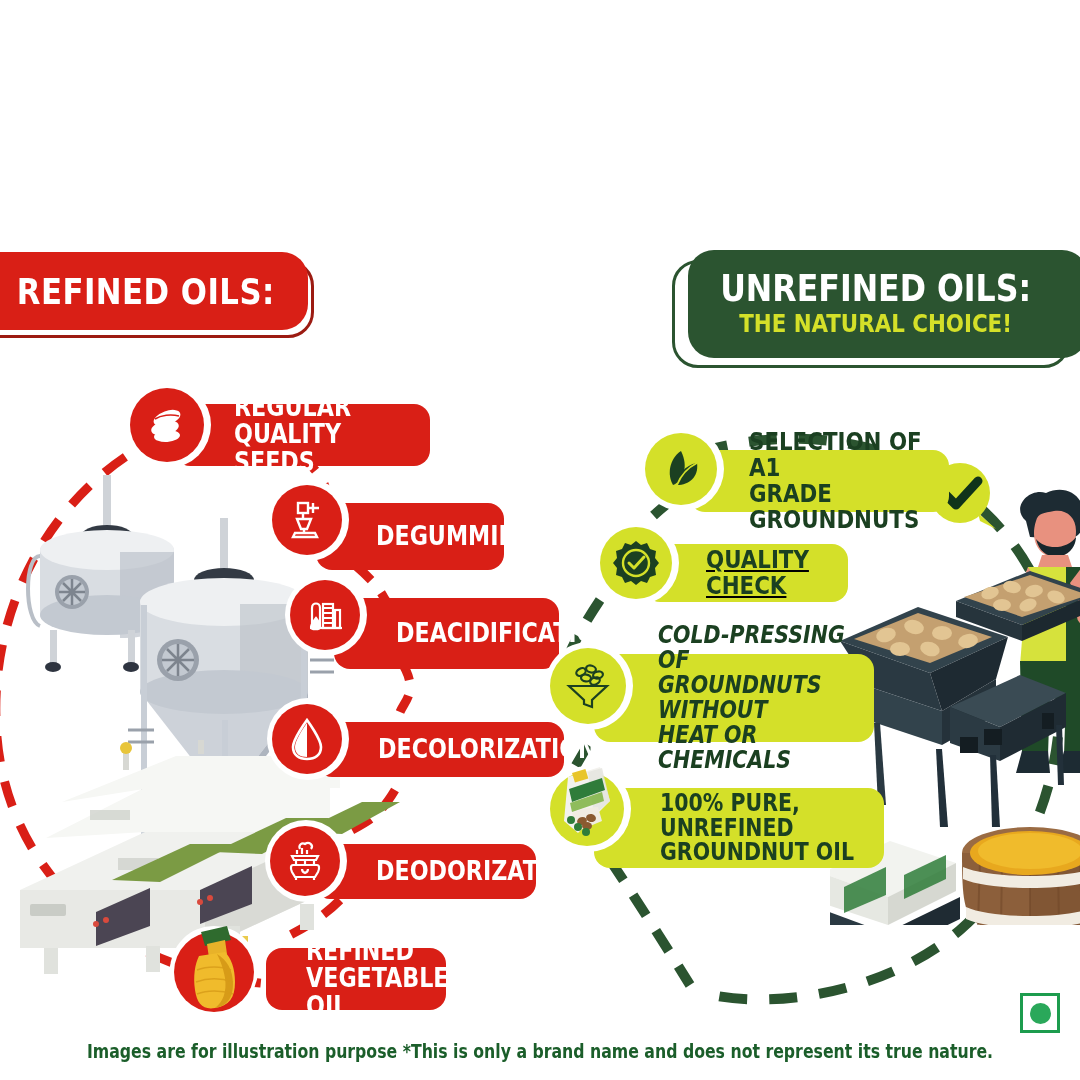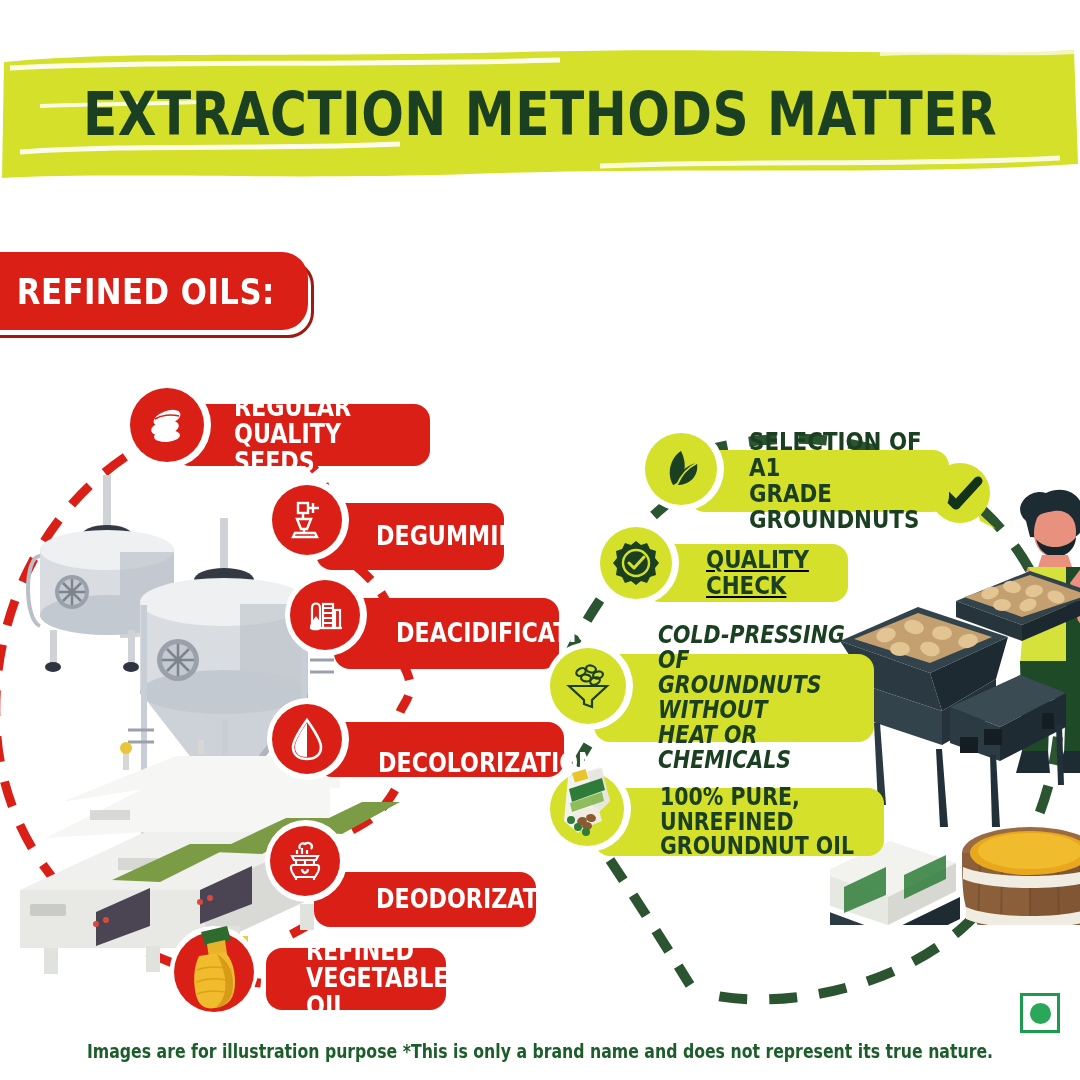--- a/index.html
+++ b/index.html
@@ -63,31 +63,20 @@
   .veg{position:absolute;left:1020px;top:993px;width:40px;height:40px;
       border:3px solid #1d9c4e;box-sizing:border-box;background:#fff;
       display:flex;align-items:center;justify-content:center;}
   .veg i{display:block;width:21px;height:21px;border-radius:50%;background:#2aa85a;}
 </style>
 </head>
 <body>
 
 <div class="stage">
 
-  <div class="banner">
-    <svg width="1080" height="140" viewBox="0 0 1080 140">
-      <path d="M4,18 C120,6 300,14 520,8 C760,2 940,14 1074,6 L1078,120 C900,132 700,122 470,130 C280,136 120,128 2,134 Z" fill="#d4e029"></path>
-      <path d="M10,24 C180,16 340,22 560,16" stroke="#ffffff" stroke-width="5" fill="none" opacity="0.9"></path>
-      <path d="M40,62 C90,60 140,60 200,58" stroke="#ffffff" stroke-width="4" fill="none" opacity="0.85"></path>
-      <path d="M20,108 C140,100 260,106 400,100" stroke="#ffffff" stroke-width="5" fill="none" opacity="0.9"></path>
-      <path d="M600,122 C760,116 900,122 1060,114" stroke="#ffffff" stroke-width="5" fill="none" opacity="0.85"></path>
-      <path d="M880,10 C960,6 1020,12 1074,8" stroke="#ffffff" stroke-width="4" fill="none" opacity="0.7"></path>
-    </svg>
-    <div class="banner-title">EXTRACTION METHODS MATTER</div>
-  </div>
 
   <svg width="1080" height="1080" style="position:absolute;left:0;top:0;">
 
     <path d="M300,410 C110,400 -10,560 -4,720 C0,870 120,985 300,985" fill="none" stroke="#d91f16" stroke-width="9" stroke-dasharray="26 20" stroke-linecap="butt"></path>
 
     <path d="M300,455 C340,490 320,500 330,505" fill="none" stroke="#d91f16" stroke-width="9" stroke-dasharray="22 16"></path>
     <path d="M355,565 C390,595 380,600 392,605" fill="none" stroke="#d91f16" stroke-width="9" stroke-dasharray="22 16"></path>
     <path d="M400,660 C420,690 405,700 400,712" fill="none" stroke="#d91f16" stroke-width="9" stroke-dasharray="22 16"></path>
     <path d="M395,790 C380,815 370,820 352,830" fill="none" stroke="#d91f16" stroke-width="9" stroke-dasharray="22 16"></path>
     <path d="M340,900 C320,920 300,930 280,940" fill="none" stroke="#d91f16" stroke-width="9" stroke-dasharray="22 16"></path>
@@ -288,20 +277,27 @@
     </g>
   </svg>
 
   <div class="hdr-left">
     <div class="outline"></div>
     <div class="fill">
       <span class="txt">REFINED OILS:</span>
     </div>
   </div>
 
+  <div class="hdr-right">
+    <div class="outline"></div>
+    <div class="fill">
+      <span class="l1">UNREFINED OILS:</span>
+      <span class="l2">THE NATURAL CHOICE!</span>
+    </div>
+  </div>
 
   <div class="chip red" style="left:130px;top:388px;">
     <div class="pill" style="width:256px;height:62px;padding-left:60px;font-size:0;">
       <span class="pill-txt" style="font-size:26px;">REGULAR QUALITY
 SEEDS</span>
     </div>
     <div class="ring" style="left:-5px;top:-6px;width:86px;height:86px;"></div>
     <div class="badge" style="width:74px;height:74px;">
       <svg width="44" height="44" viewBox="0 0 44 44">
         <ellipse cx="22" cy="15" rx="14" ry="7" fill="#fff" transform="rotate(-20 22 15)"></ellipse>
@@ -340,34 +336,34 @@
         <rect x="19" y="10" width="10" height="24"></rect>
         <path d="M19,14 H29 M19,19 H29 M19,24 H29 M19,29 H29"></path>
         <rect x="31" y="16" width="5" height="18"></rect>
         <path d="M6,34 H38"></path>
         <path d="M12,24 C9,28 7,31 7,33 C7,36 16,36 16,33 C16,31 15,28 12,24 Z" fill="#fff"></path>
       </svg>
     </div>
   </div>
 
   <div class="chip red" style="left:272px;top:706px;">
-    <div class="pill" style="width:248px;height:55px;padding-left:62px;align-items:flex-end;">
+    <div class="pill" style="width:248px;height:55px;padding-left:62px;">
       <span class="pill-txt" style="font-size:26px;">DECOLORIZATION</span>
     </div>
     <div class="ring" style="left:-5px;top:-8px;width:82px;height:82px;"></div>
     <div class="badge" style="width:70px;height:70px;top:-2px;">
       <svg width="36" height="44" viewBox="0 0 36 44">
         <path d="M18,3 C18,3 4,22 4,30 C4,38 10,42 18,42 C26,42 32,38 32,30 C32,22 18,3 18,3 Z" fill="none" stroke="#fff" stroke-width="2.6"></path>
         <path d="M18,6 C18,6 6,22 6,30 C6,37 11,40 18,40 Z" fill="#fff"></path>
       </svg>
     </div>
   </div>
 
   <div class="chip red" style="left:270px;top:828px;">
-    <div class="pill" style="width:222px;height:55px;padding-left:62px;margin-top:28px;">
+    <div class="pill" style="width:222px;height:55px;padding-left:62px;">
       <span class="pill-txt" style="font-size:26px;">DEODORIZATION</span>
     </div>
     <div class="ring" style="left:-5px;top:-8px;width:82px;height:82px;"></div>
     <div class="badge" style="width:70px;height:70px;top:-2px;">
       <svg width="42" height="44" viewBox="0 0 42 44" fill="none" stroke="#fff" stroke-width="2.2">
         <path d="M16,10 C14,6 18,3 21,5 C25,2 30,6 27,10"></path>
         <path d="M13,15 V11 M18,15 V9 M23,15 V11"></path>
         <path d="M8,17 H34 L32,21 H10 Z"></path>
         <path d="M12,21 V25 M21,21 V25 M30,21 V25"></path>
         <path d="M9,26 H33 C35,26 36,29 34,33 L31,38 H11 L8,33 C6,29 7,26 9,26 Z"></path>
@@ -440,21 +436,21 @@
         <ellipse cx="26" cy="7" rx="5" ry="3.4" transform="rotate(16 26 7)"></ellipse>
         <ellipse cx="33" cy="13" rx="5" ry="3.4" transform="rotate(-16 33 13)"></ellipse>
         <ellipse cx="21" cy="16" rx="5" ry="3.4" transform="rotate(8 21 16)"></ellipse>
         <ellipse cx="30" cy="19" rx="5" ry="3.4" transform="rotate(-22 30 19)"></ellipse>
         <path d="M4,24 H42 L27,38 V45 L19,42 V38 Z"></path>
       </svg>
     </div>
   </div>
 
   <div class="chip grn" style="left:550px;top:772px;">
-    <div class="pill" style="width:290px;height:68px;padding-left:66px;">
+    <div class="pill" style="width:290px;height:80px;padding-left:66px;">
       <span class="pill-txt" style="font-size:24px;">100% PURE, UNREFINED
 GROUNDNUT OIL</span>
     </div>
     <div class="ring" style="left:-5px;top:-6px;width:86px;height:86px;"></div>
     <div class="badge" style="width:74px;height:74px;">
       <svg width="58" height="82" viewBox="0 0 58 82" style="margin-top:-10px;">
         <path d="M10,14 L42,4 L52,38 L20,70 L6,58 Z" fill="#f3f2ee"></path>
         <path d="M30,9 L44,5 L52,38 L36,52 Z" fill="#e4e3de" opacity="0.8"></path>
         <rect x="14" y="10" width="14" height="10" fill="#e8c52b" transform="rotate(-17 14 10)"></rect>
         <path d="M11,26 L44,15 L47,27 L14,39 Z" fill="#2f7c3a"></path>

